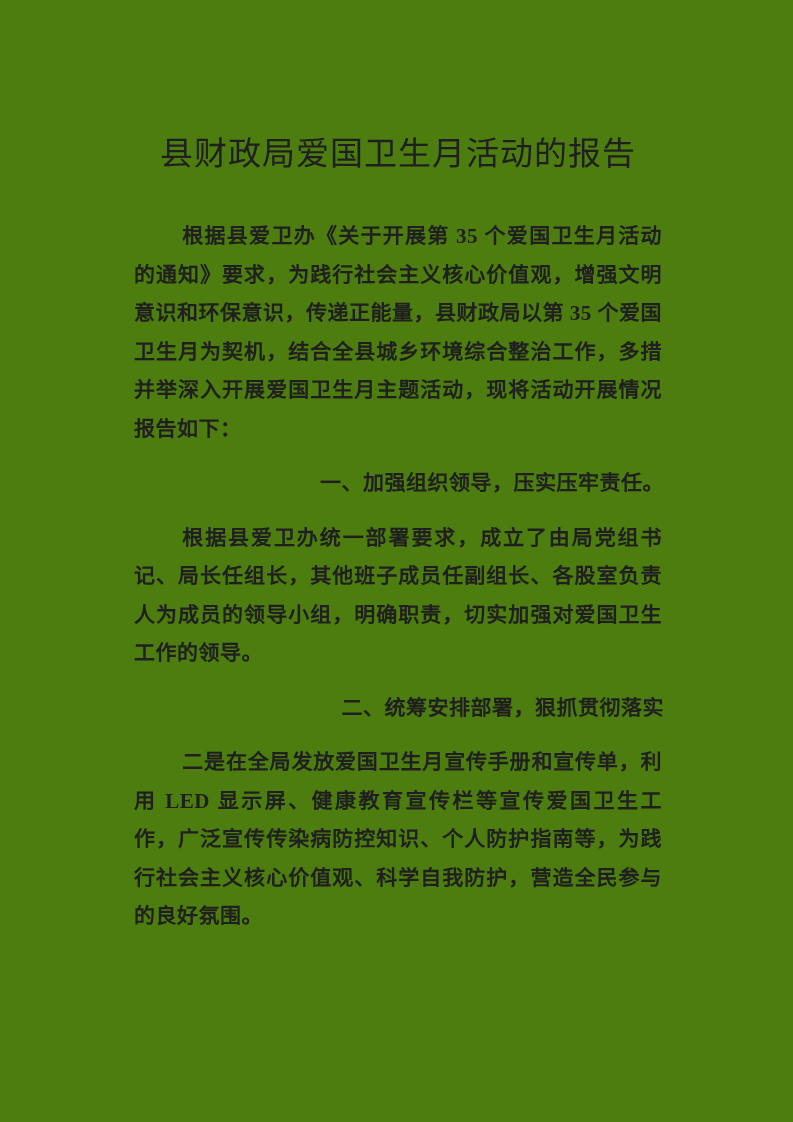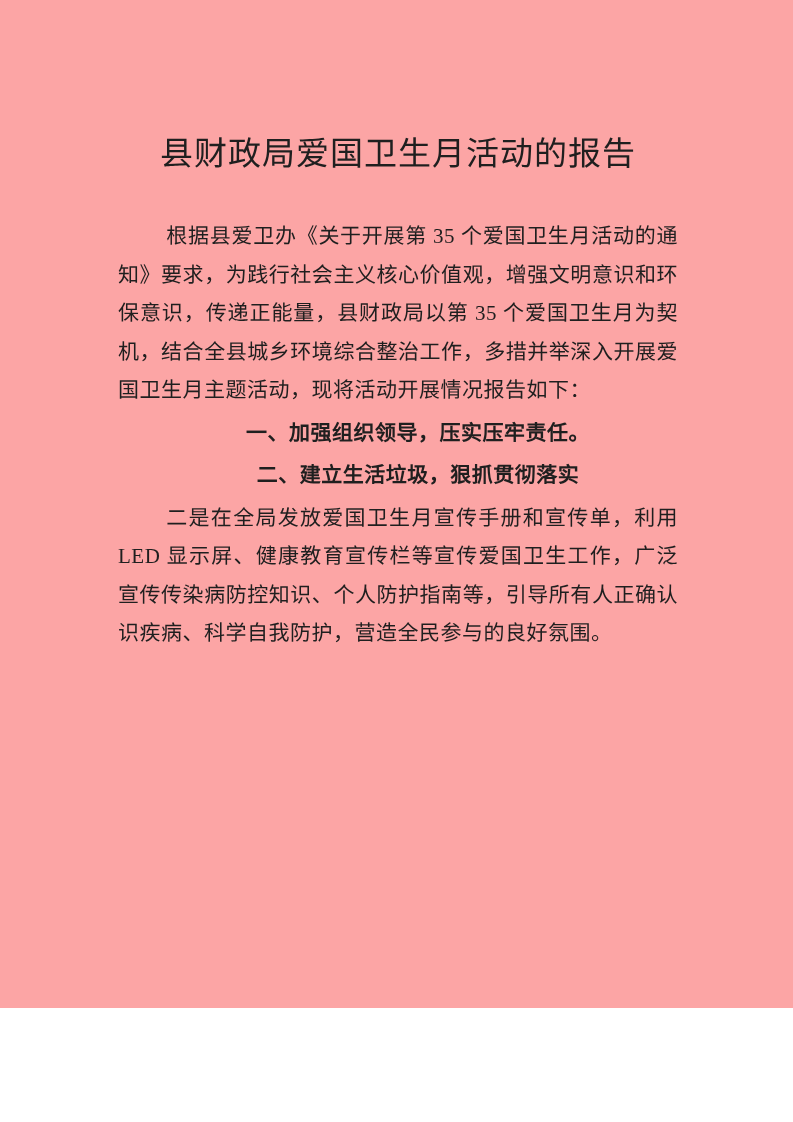--- a/index.html
+++ b/index.html
@@ -8,68 +8,70 @@
     background: #ffffff;
   }
   body {
     width: 793px;
     height: 1122px;
     overflow: hidden;
   }
   .page {
     box-sizing: border-box;
     width: 793px;
-    height: 1008px;
+    height: 1122px;
     padding: 131px 115px 0 118px;
-    background: #fca5a5;
+    background: #4d7c0f;
     color: #1f1f1f;
     font-family: "Liberation Serif", "DejaVu Serif", serif;
   }
   .doc-title {
     margin: 0 0 40px 0;
     font-size: 33px;
     font-weight: normal;
     line-height: 46px;
     text-align: center;
     letter-spacing: 1px;
     white-space: nowrap;
   }
   .doc-body {
     font-size: 21px;
     line-height: 38.5px;
   }
   .para {
-    margin: 0;
+    margin: 16px;
     text-align: justify;
     text-justify: inter-ideograph;
     text-indent: 2.3em;
     letter-spacing: 0.5px;
+    font-weight: bold;
   }
   .heading {
-    margin: 4px;
+    margin: 14px;
     font-family: "Liberation Sans", "DejaVu Sans", sans-serif;
     font-weight: bold;
     font-size: 21px;
     line-height: 38.5px;
     text-indent: 1.9em;
     letter-spacing: 0.5px;
-    text-align: center;
+    text-align: right;
   }
 </style>
 </head>
 <body>
 
 <div class="page">
   <h1 class="doc-title">县财政局爱国卫生月活动的报告</h1>
 
   <div class="doc-body">
     <p class="para">根据县爱卫办《关于开展第 35 个爱国卫生月活动的通知》要求，为践行社会主义核心价值观，增强文明意识和环保意识，传递正能量，县财政局以第 35 个爱国卫生月为契机，结合全县城乡环境综合整治工作，多措并举深入开展爱国卫生月主题活动，现将活动开展情况报告如下：</p>
 
     <p class="heading">一、加强组织领导，压实压牢责任。</p>
 
+    <p class="para">根据县爱卫办统一部署要求，成立了由局党组书记、局长任组长，其他班子成员任副组长、各股室负责人为成员的领导小组，明确职责，切实加强对爱国卫生工作的领导。</p>
 
-    <p class="heading">二、建立生活垃圾，狠抓贯彻落实</p>
+    <p class="heading">二、统筹安排部署，狠抓贯彻落实</p>
 
 
-    <p class="para">二是在全局发放爱国卫生月宣传手册和宣传单，利用 LED 显示屏、健康教育宣传栏等宣传爱国卫生工作，广泛宣传传染病防控知识、个人防护指南等，引导所有人正确认识疾病、科学自我防护，营造全民参与的良好氛围。</p>
+    <p class="para">二是在全局发放爱国卫生月宣传手册和宣传单，利用 LED 显示屏、健康教育宣传栏等宣传爱国卫生工作，广泛宣传传染病防控知识、个人防护指南等，为践行社会主义核心价值观、科学自我防护，营造全民参与的良好氛围。</p>
 
   </div>
 </div>
 
 </body></html>

